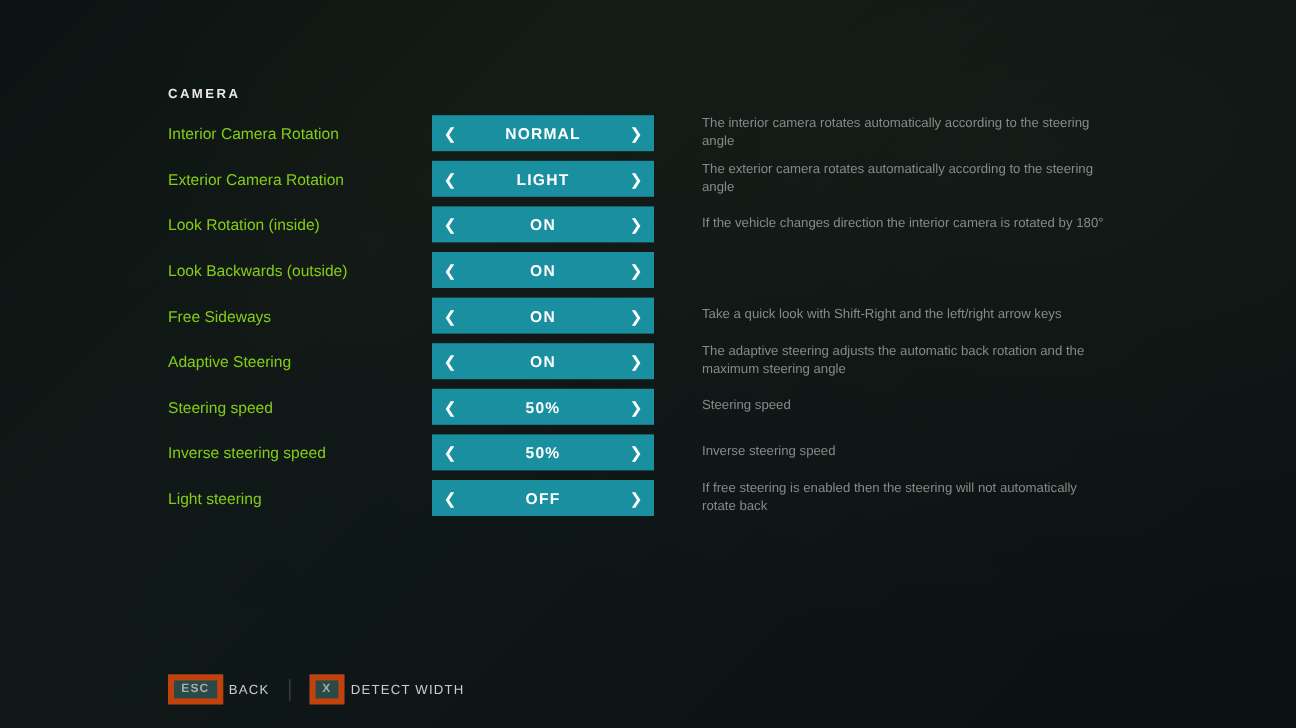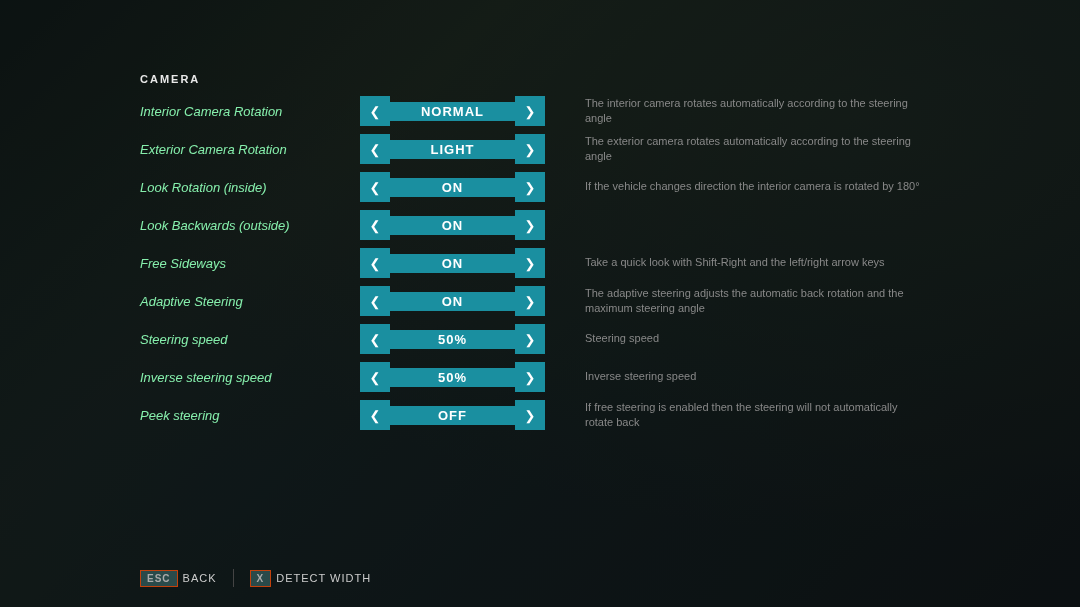--- a/index.html
+++ b/index.html
@@ -58,23 +58,22 @@
     .settings-row {
       display: flex;
       align-items: center;
       margin-bottom: 6px;
       min-height: 32px;
     }
 
     .row-label {
       width: 220px;
       font-size: 13px;
-      color: #86efac;
+      color: #84cc16;
       flex-shrink: 0;
-      font-style: italic;
     }
 
     .control-widget {
       display: flex;
       align-items: center;
       width: 185px;
       flex-shrink: 0;
       margin-right: 40px;
     }
 
@@ -88,21 +87,21 @@
       align-items: center;
       justify-content: center;
       color: #fff;
       font-size: 13px;
       flex-shrink: 0;
     }
 
     .value-display {
       flex: 1;
       background: #1a8fa0;
-      height: 19px;
+      height: 30px;
       display: flex;
       align-items: center;
       justify-content: center;
       font-size: 13px;
       font-weight: 700;
       color: #fff;
       letter-spacing: 1px;
       text-transform: uppercase;
       min-width: 80px;
     }
@@ -128,21 +127,21 @@
       align-items: center;
       gap: 5px;
       font-size: 11px;
       color: #ccc;
       letter-spacing: 1px;
       text-transform: uppercase;
     }
 
     .key-badge {
       background: #2a4a4a;
-      border: 1px solid #c2410c;
+      border: 5px solid #c2410c;
       padding: 2px 6px;
       font-size: 10px;
       font-weight: 700;
       color: #aaa;
       letter-spacing: 1px;
     }
 
     .divider-line {
       width: 1px;
       height: 18px;
@@ -226,21 +225,21 @@
       <div class="settings-row">
         <div class="row-label">Inverse steering speed</div>
         <div class="control-widget">
           <button class="arrow-btn">❮</button>
           <div class="value-display">50%</div>
           <button class="arrow-btn">❯</button>
         </div>
         <div class="row-desc">Inverse steering speed</div>
       </div>
       <div class="settings-row">
-        <div class="row-label">Peek steering</div>
+        <div class="row-label">Light steering</div>
         <div class="control-widget">
           <button class="arrow-btn">❮</button>
           <div class="value-display">Off</div>
           <button class="arrow-btn">❯</button>
         </div>
         <div class="row-desc">If free steering is enabled then the steering will not automatically rotate back</div>
       </div>
     </div>
 
   <div class="bottom-bar" id="bottom-bar">

